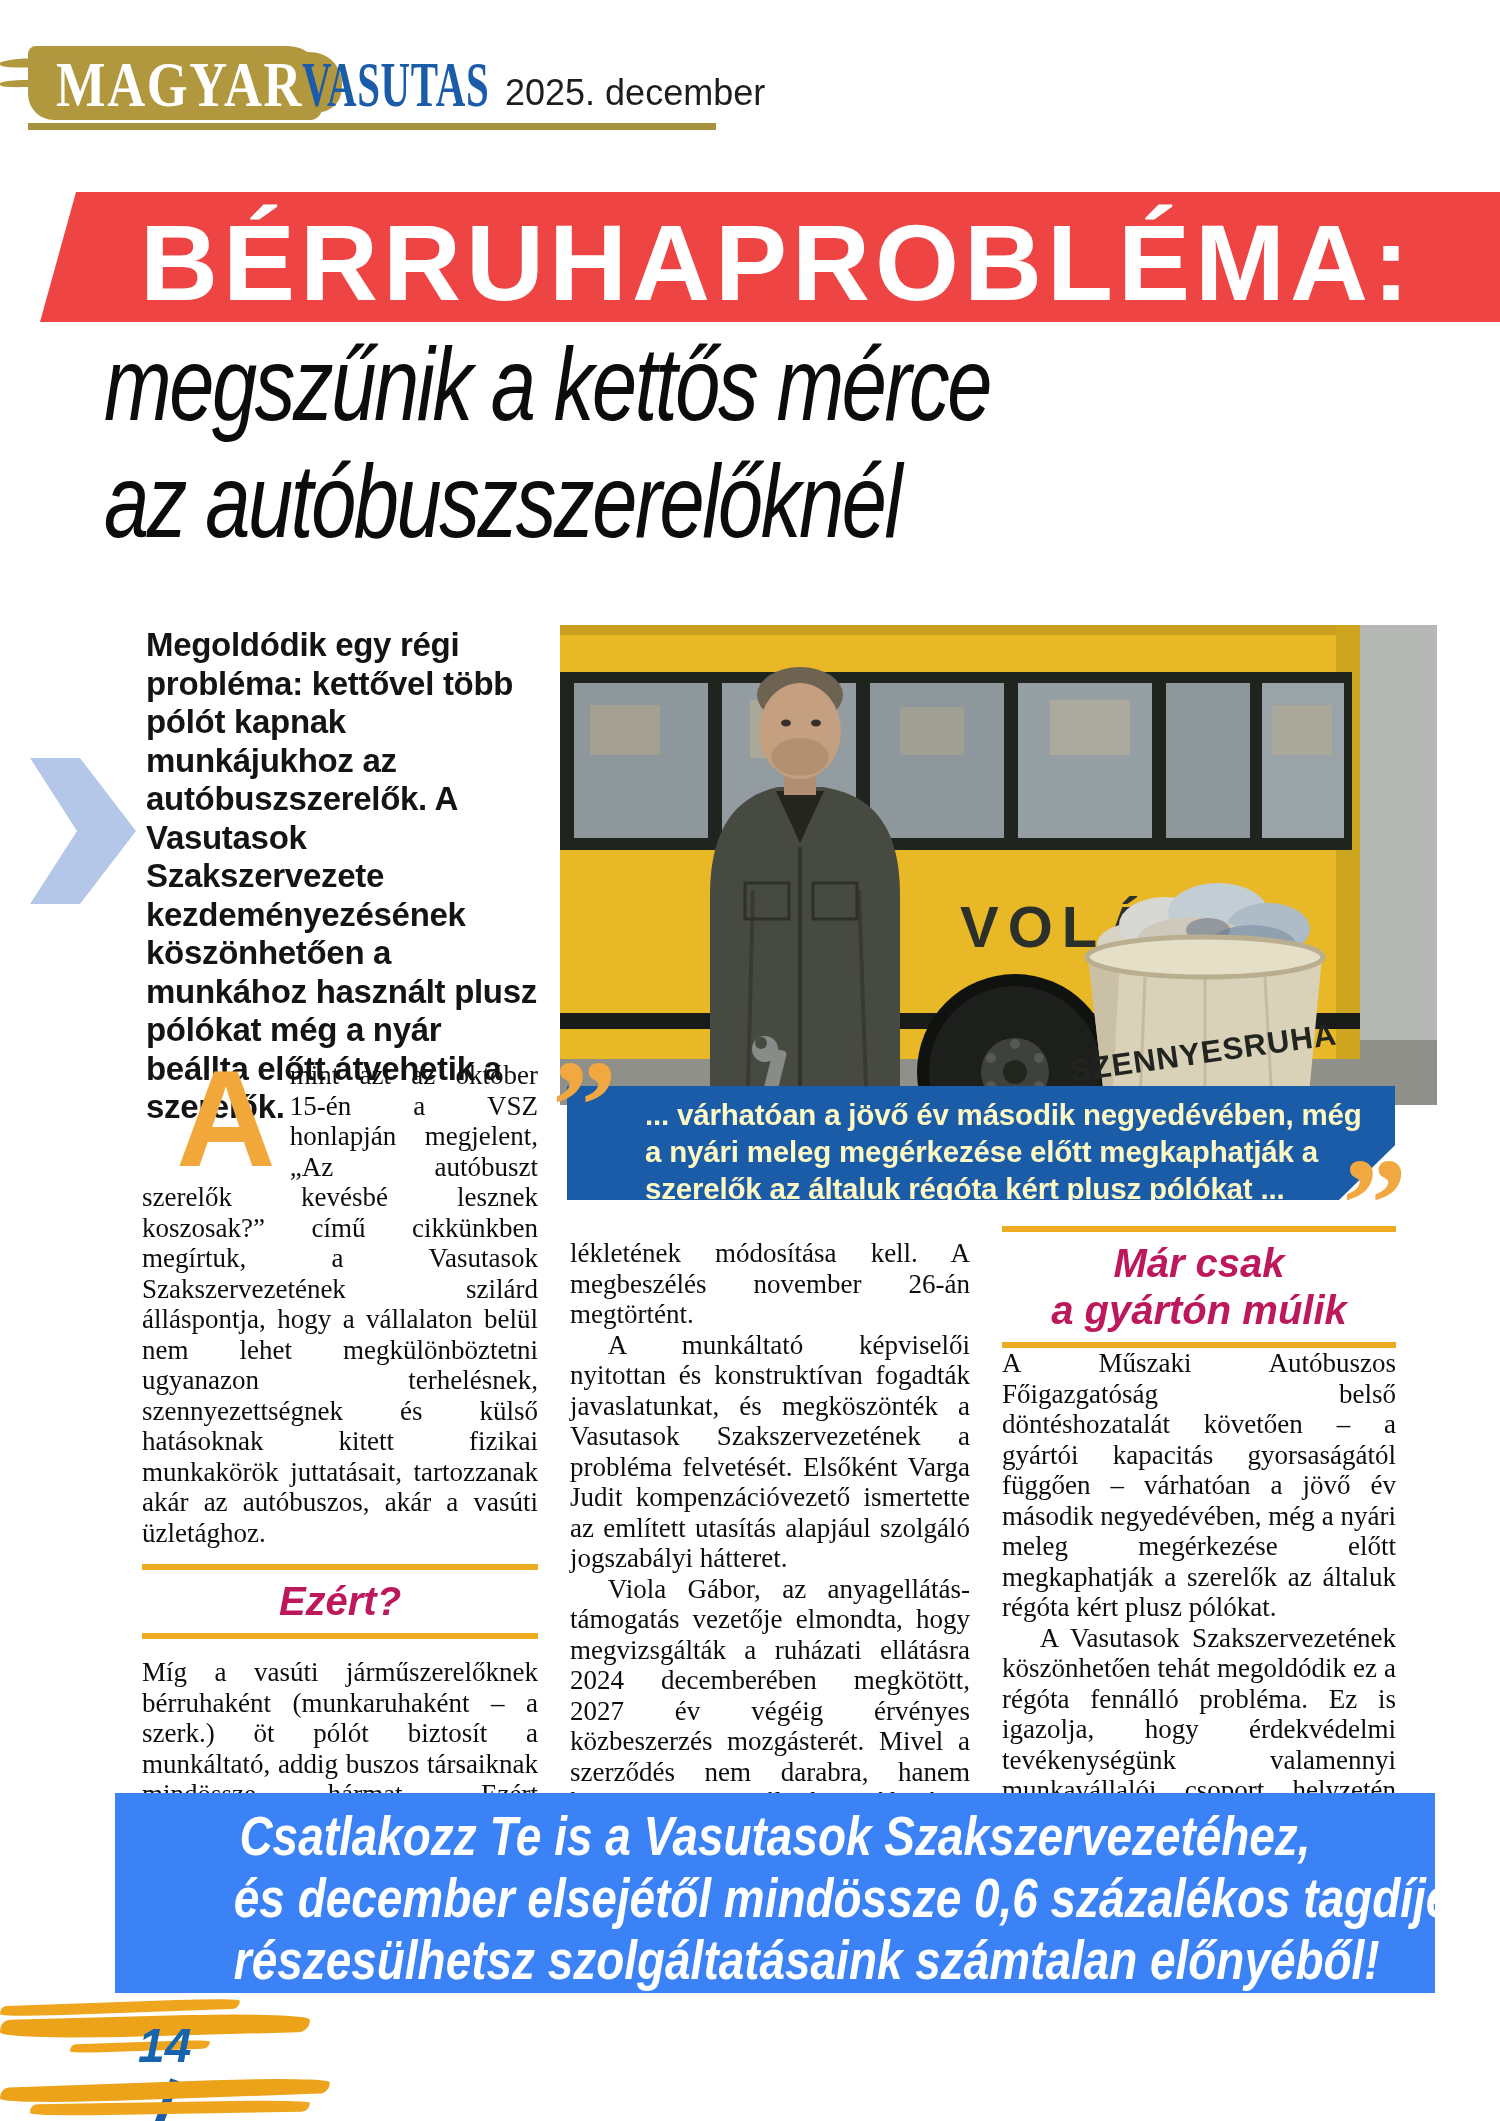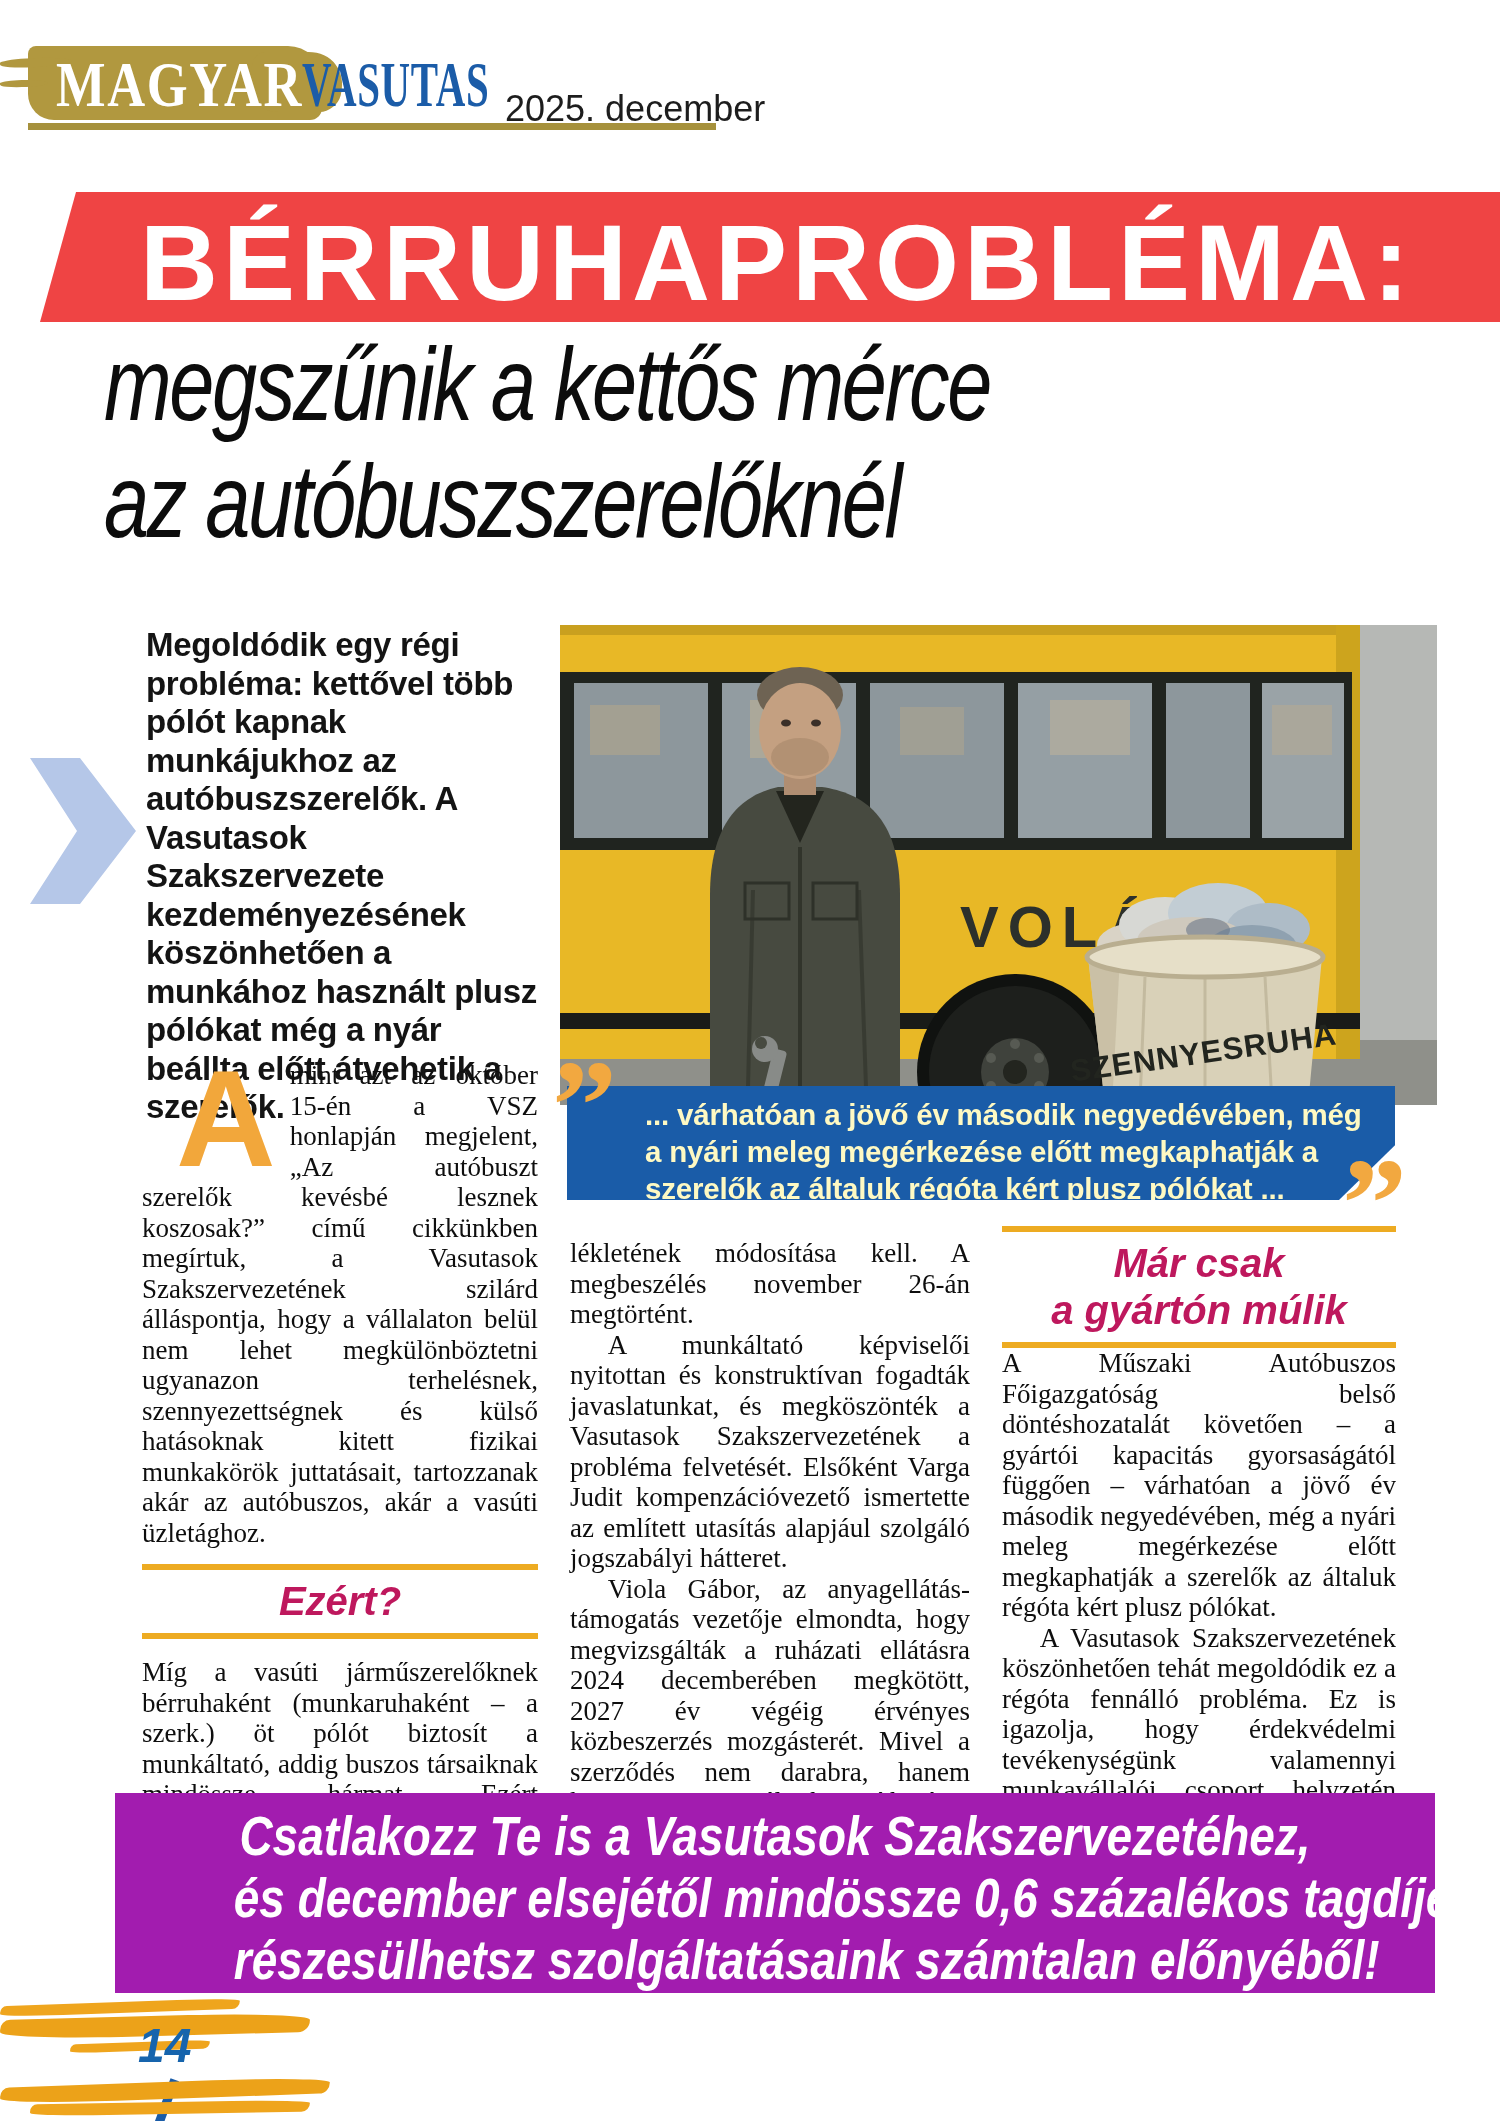--- a/index.html
+++ b/index.html
@@ -10,21 +10,21 @@
   .brush{position:absolute;left:28px;top:46px;width:294px;height:74px;background:#b1983f;
          border-radius:8px 34px 12px 26px;}
   .brush-tail{position:absolute;background:#b1983f;border-radius:40% 60% 50% 50%;}
   .bt1{left:0;top:58px;width:72px;height:9px;transform:rotate(-3deg);}
   .bt2{left:0;top:80px;width:48px;height:7px;transform:rotate(-2deg);}
   .bt3{left:248px;top:52px;width:96px;height:60px;transform:skewX(-14deg);border-radius:10px 46px 18px 40px;}
   .masthead-word{position:absolute;top:50px;font-family:"Liberation Serif",serif;font-weight:bold;
                  font-size:64px;line-height:70px;transform-origin:left top;white-space:nowrap;}
   .word-magyar{left:56px;color:#ffffff;transform:scaleX(0.82);letter-spacing:2px;}
   .word-vasutas{left:302px;color:#1b5ca8;transform:scaleX(0.64);letter-spacing:1px;}
-  .issue-date{position:absolute;left:505px;top:88px;font-size:36px;color:#1d1d1d;}
+  .issue-date{position:absolute;left:505px;top:72px;font-size:36px;color:#1d1d1d;}
   .masthead-rule{position:absolute;left:28px;top:123px;width:688px;height:7px;background:#a6913c;}
 
   
   .kicker{position:absolute;left:40px;top:192px;width:1460px;height:130px;background:#ef4444;
           clip-path:polygon(36px 0,100% 0,100% 100%,0 100%);}
   .kicker span{position:absolute;left:100px;top:8px;color:#fff;font-weight:bold;font-size:108px;
                letter-spacing:5px;white-space:nowrap;}
 
   
   .headline{position:absolute;left:104px;top:326px;font-style:italic;font-weight:normal;
@@ -60,21 +60,21 @@
   .indent{text-indent:1.4em;}
   .dropcap{float:left;font-family:"Liberation Sans",sans-serif;font-weight:bold;
            font-size:138px;line-height:104px;color:#f2a73b;margin:6px 14px 0 34px;}
   .gold-rule{height:6px;background:#edab22;border:0;margin:0;}
   .sec-head{font-family:"Liberation Sans",sans-serif;font-weight:bold;font-style:italic;
             font-size:40px;line-height:47px;text-align:center;color:#be185d;margin:8px 0;}
   .miert-block{margin-top:16px;margin-bottom:18px;}
   .mt{margin-top:18px;}
 
   
-  .promo{position:absolute;left:115px;top:1793px;width:1320px;height:200px;background:#a21caf;
+  .promo{position:absolute;left:115px;top:1793px;width:1320px;height:200px;background:#3b82f6;
          text-align:center;padding-top:12px;box-sizing:border-box;}
   .promo-line{display:block;color:#fff;font-size:56px;font-weight:bold;font-style:italic;
               line-height:62px;transform:scaleX(0.82);transform-origin:center;white-space:nowrap;}
 
   
   .gstreak{position:absolute;background:#efa51d;border-radius:12px 45% 14px 45%;}
   .g1{left:0;top:2002px;width:240px;height:11px;transform:rotate(-2deg);}
   .g2{left:0;top:2016px;width:310px;height:20px;transform:rotate(-1.5deg);background:#eca219;}
   .g3{left:70px;top:2042px;width:140px;height:9px;transform:rotate(-2deg);}
   .g4{left:0;top:2082px;width:330px;height:17px;transform:rotate(-2deg);background:#eca219;}

